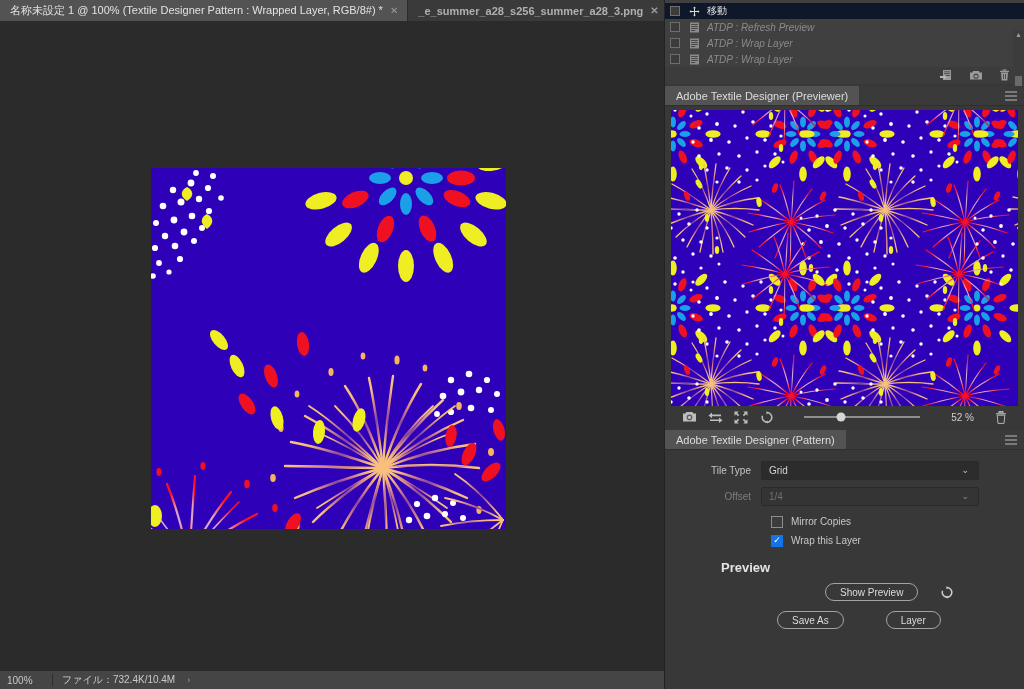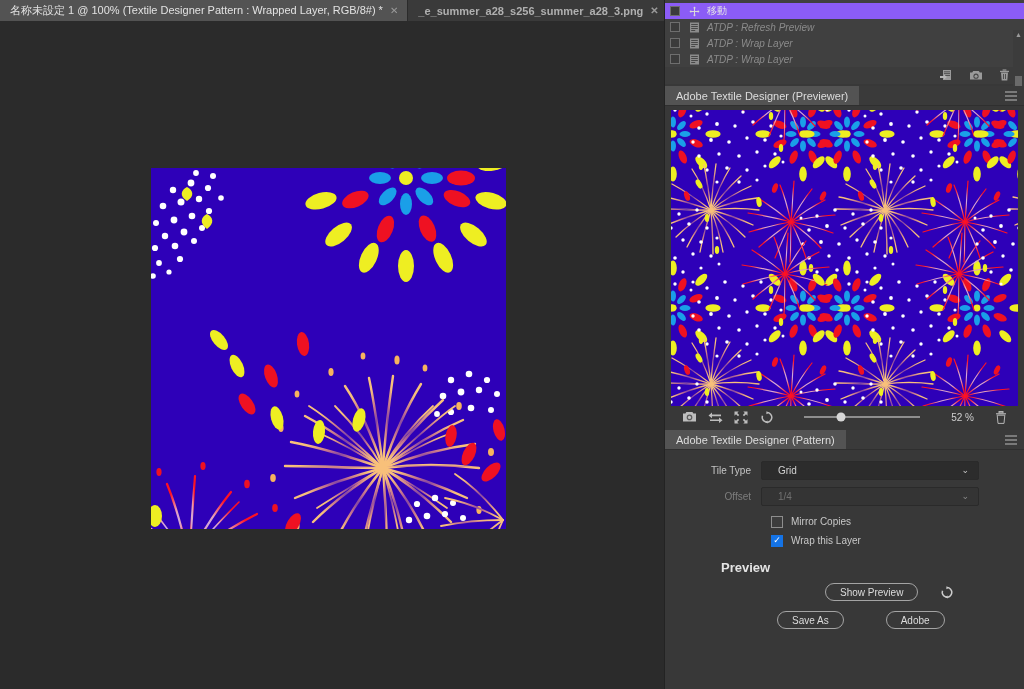--- a/index.html
+++ b/index.html
@@ -70,21 +70,21 @@
     width: 12px; height: 9px; display: flex; flex-direction: column; justify-content: space-between;
   }
   .panel-menu i { display: block; height: 1px; background: #b9b9b9; }
 
   
   .history-body { background: #404040; padding: 3px 0 0 0; }
   .history-row {
     display: flex; align-items: center; height: 16px; padding-left: 5px;
     font-size: 10px; position: relative;
   }
-  .history-row.current { background: #8b5cf6; color: #e6e6e6; }
+  .history-row.current { background: #0f172a; color: #e6e6e6; }
   .history-row.past { color: #8b8b8b; font-style: italic; }
   .hist-check {
     width: 10px; height: 10px; border: 1px solid #6e6e6e; background: #3b3b3b;
     margin-right: 7px; flex: 0 0 auto;
   }
   .hist-icon { width: 14px; margin-right: 6px; display:flex; align-items:center; justify-content:center; }
   .history-scrollbar {
     position: absolute; right: 0; top: 30px; width: 11px; height: 74px; background: #3c3c3c;
   }
   .history-scrollbar .thumb { position:absolute; right:2px; top:46px; width:7px; height:10px; background:#6a6a6a; }
@@ -115,21 +115,21 @@
   .pattern-body { padding: 10px 0 0 0; }
   .form-row { display: flex; align-items: center; height: 20px; margin-bottom: 6px; }
   .form-label {
     width: 96px; text-align: right; padding-right: 10px;
     font-size: 10px; color: #c5c5c5;
   }
   .form-label.dim { color: #7d7d7d; }
   .select {
     position: relative; width: 218px; height: 19px; background: #2c2c2c;
     border: 1px solid #2a2a2a; border-radius: 2px;
-    display: flex; align-items: center; padding-left: 16px;
+    display: flex; align-items: center; padding-left: 7px;
     font-size: 10px; color: #d2d2d2;
   }
   .select.disabled { background: #343434; color: #6f6f6f; }
   .select .chev {
     position: absolute; right: 9px; top: 50%; transform: translateY(-50%);
     color: #c8c8c8; font-size: 9px;
   }
   .select.disabled .chev { color: #8b8b8b; }
   .check-row { display: flex; align-items: center; height: 19px; padding-left: 106px; }
   .cbox {
@@ -638,20 +638,26 @@
             <path d="M0,0 C -20,0 -42,2 -62,6"></path>
             <path d="M0,0 C -16,12 -34,26 -50,40"></path>
             <path d="M0,0 C -8,18 -16,36 -22,54"></path>
           </g>
         </g>
 
       </svg>
     </div>
   </div>
 
+  <div class="statusbar">
+    <div class="status-zoom">100%</div>
+    <div class="status-sep"></div>
+    <div class="status-file">ファイル：732.4K/10.4M</div>
+    <div class="status-arrow">›</div>
+  </div>
 
   <div class="dock">
 
     <div class="history-body" style="position:relative;">
       <div class="history-row current">
         <span class="hist-check"></span>
         <span class="hist-icon">
           <svg width="11" height="11" viewBox="0 0 11 11">
               <path d="M5.5 0.5 L7 2.2 H6 V5 H8.8 V4 L10.5 5.5 L8.8 7 V6 H6 V8.8 H7 L5.5 10.5 L4 8.8 H5 V6 H2.2 V7 L0.5 5.5 L2.2 4 V5 H5 V2.2 H4 Z" fill="#d8d8d8"></path>
             </svg>
@@ -1047,17 +1053,17 @@
               <path d="M7 1.6 a4.8 4.8 0 1 1 -4.5 3.2" fill="none" stroke="#cccccc" stroke-width="1.5"></path>
               <path d="M6.4 0.2 l2.6 1.5 -2.6 1.5 Z" fill="#cccccc"></path>
               <path d="M7.6 12.6 l-2.6-1.5 2.6-1.5 Z" fill="#cccccc"></path>
             </svg>
         </span>
       </div>
 
 
       <div class="btn-row" style="padding-left:112px;margin-top:10px;gap:42px;">
         <button class="btn">Save As</button>
-        <button class="btn">Adobe</button>
+        <button class="btn">Layer</button>
       </div>
     </div>
   </div>
 </div>
 
 </body></html>

